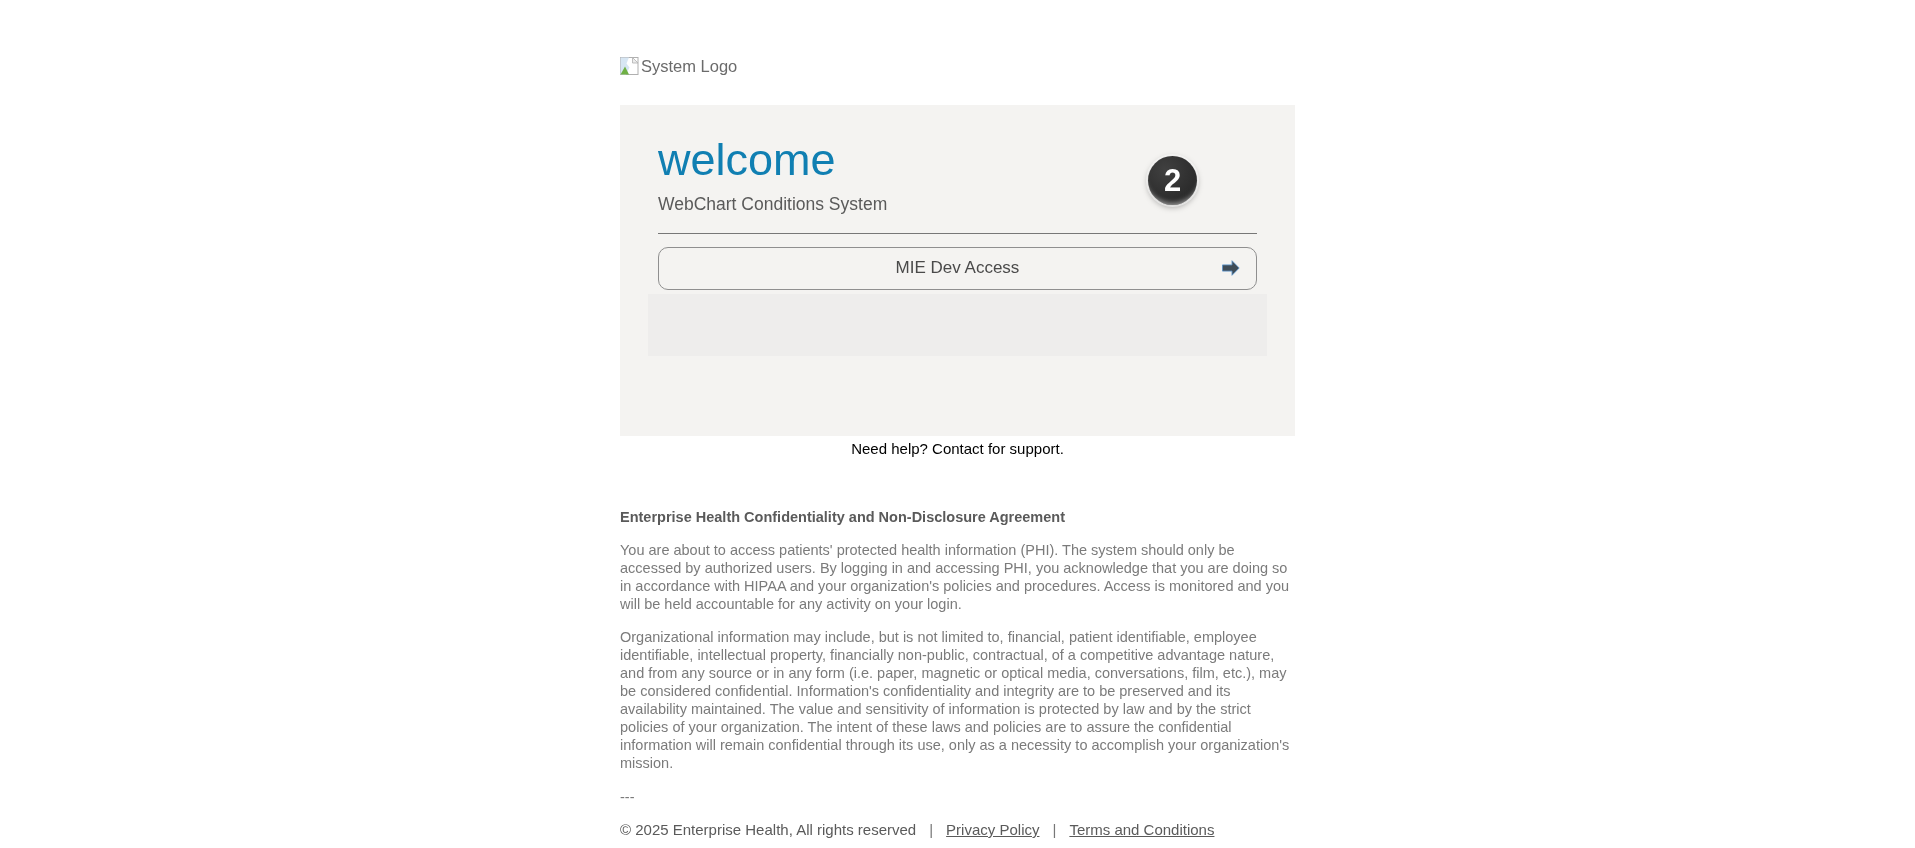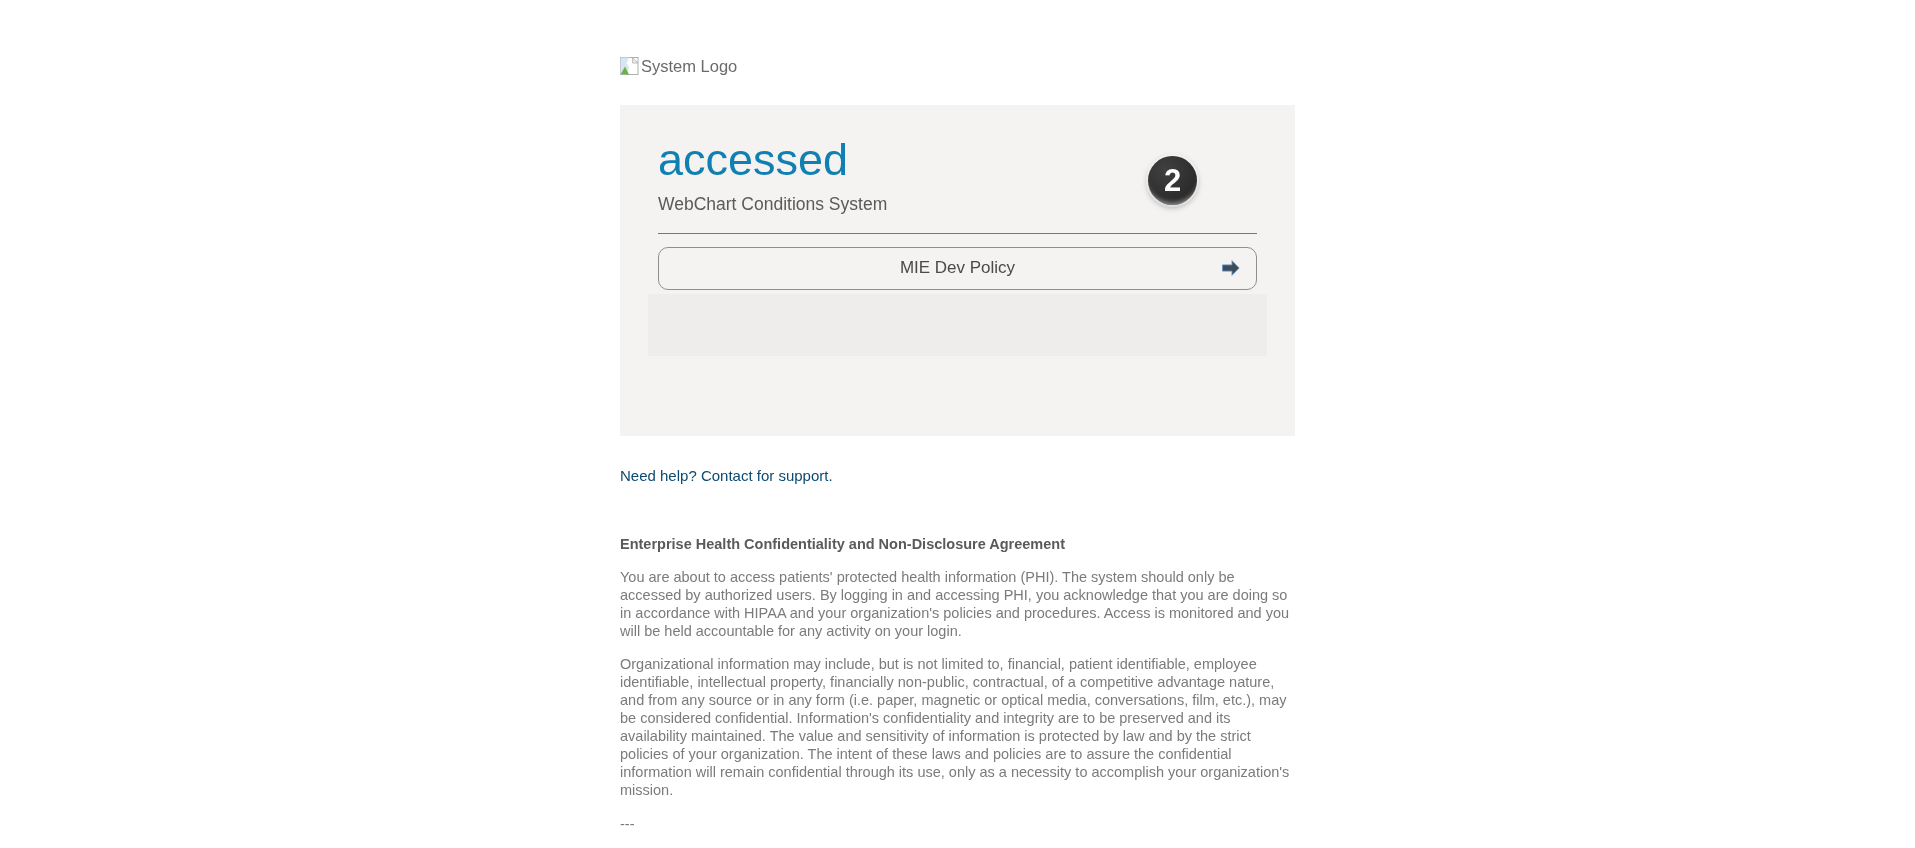--- a/index.html
+++ b/index.html
@@ -102,24 +102,24 @@
     font-weight: bold;
     display: flex;
     align-items: center;
     justify-content: center;
     box-shadow: 0 0 0 2px rgba(255,255,255,0.5),
                 0 2px 6px rgba(0,0,0,0.35),
                 inset 0 -6px 5px -4px rgba(255,255,255,0.5);
   }
   
   .help-text {
-    margin-top: 31px;
-    text-align: left;
+    margin-top: 4px;
+    text-align: center;
     font-size: 15px;
-    color: #0c4a6e;
+    color: #000000;
   }
   
   .agreement {
     margin-top: 51px;
     font-size: 14.5px;
     line-height: 18px;
     color: var(--text-light);
   }
   .agreement h2 {
     margin: 0;
@@ -159,25 +159,25 @@
         <path d="M12.5 0.5 l5.5 5.5 h-5.5 z" fill="#ececec" stroke="#b0b0b0" stroke-width="0.8"></path>
       </svg>
     </span>
     <span class="logo-alt">System Logo</span>
   </div>
 
   <div class="panel">
     <div class="badge">
       <span>2</span>
     </div>
-    <h1 class="welcome">accessed</h1>
+    <h1 class="welcome">welcome</h1>
     <div class="subtitle">WebChart Conditions System</div>
     <hr class="divider">
     <button class="login-btn">
-      <span>MIE Dev Policy</span>
+      <span>MIE Dev Access</span>
       <span class="btn-arrow">
         <svg width="20" height="17" viewBox="0 0 20 17">
           <path d="M11 1.2 L18.2 8.5 L11 15.8 L11 11.6 L1.5 11.6 L1.5 5.4 L11 5.4 Z" fill="#3f4c57" stroke="#5f93c6" stroke-width="0.9" stroke-linejoin="round"></path>
         </svg>
       </span>
     </button>
     <div class="inner-box"></div>
   </div>
 
   <div class="help-text">Need help? Contact for support.</div>

